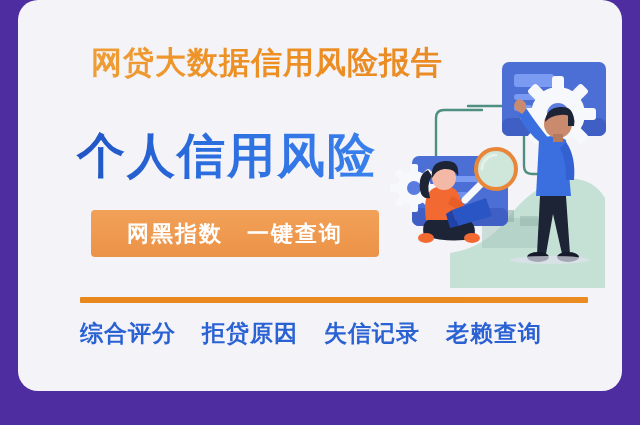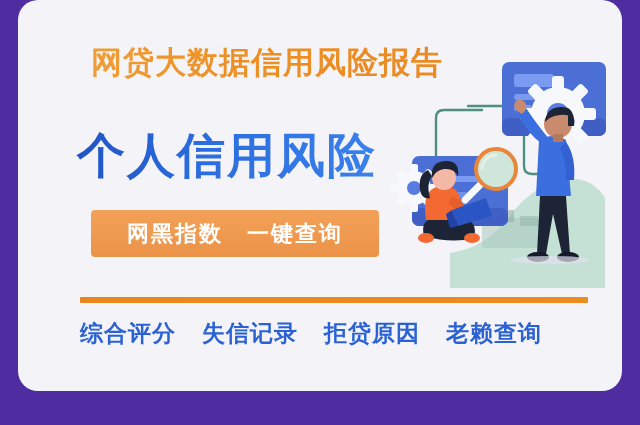--- a/index.html
+++ b/index.html
@@ -132,22 +132,22 @@
     <div class="headline">网贷大数据信用风险报告</div>
 
     <div class="subheadline">个人信用风险</div>
 
     <button class="cta-button">网黑指数　一键查询</button>
 
     <div class="divider"></div>
 
     <div class="footer-row">
       <span class="footer-item">综合评分</span>
+      <span class="footer-item">拒贷原因</span>
       <span class="footer-item">失信记录</span>
-      <span class="footer-item">拒贷原因</span>
       <span class="footer-item">老赖查询</span>
     </div>
 
     <svg id="illustration" viewBox="0 0 232 240">
 
       <path d="M60 240 L60 205 Q95 200 118 170 Q140 140 170 132 Q200 126 215 150 L215 240 Z" fill="#bcddd0" opacity="0.85"></path>
 
       <rect x="92" y="170" width="58" height="30" fill="#a9c9bf" opacity="0.55"></rect>
       <rect x="104" y="162" width="20" height="12" fill="#8fb3aa" opacity="0.6"></rect>
       <rect x="130" y="168" width="18" height="10" fill="#8fb3aa" opacity="0.5"></rect>

